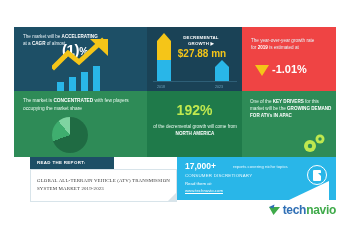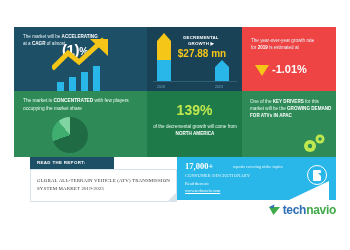--- a/index.html
+++ b/index.html
@@ -145,21 +145,20 @@
   }
   .report-title {
     position:absolute; left:6px; top:7px; width:136px;
     font-size:4.9px; line-height:8px; color:#3a3a3a;
     font-family:"Liberation Serif", serif; letter-spacing:.15px;
   }
 
   .cta {
     position:absolute; left:163px; top:0; width:159px; height:43px;
     background:#29b6e8;
-    font-family:Liberation Serif, serif;
   }
   .cta-17k {
     position:absolute; left:8px; top:4px;
     font-size:8.5px; font-weight:bold; color:#ffffff;
   }
   .cta-sub {
     position:absolute; left:56px; top:7px; width:82px;
     font-size:4.3px; color:#eaf9ff;
   }
   .cta-cat {
@@ -247,21 +246,21 @@
   <div class="row2">
 
     <div class="panel-conc">
       <div class="conc-text">
         <span>The market is </span><b>CONCENTRATED</b><span> with few players occupying the market share</span>
       </div>
       <div class="pie"></div>
     </div>
 
     <div class="panel-108">
-      <div class="v108">139%</div>
+      <div class="v108">192%</div>
       <div class="t108">
         <span>of the decremental growth will come from </span><b>NORTH AMERICA</b>
       </div>
     </div>
 
     <div class="panel-kd">
       <div class="kd-text">
         <span>One of the </span><b>KEY DRIVERS</b><span> for this market will be the </span><b>GROWING DEMAND FOR ATVs IN APAC</b>
       </div>
       <svg width="30" height="22" viewBox="0 0 30 22" style="position:absolute;right:6px;bottom:3px">

